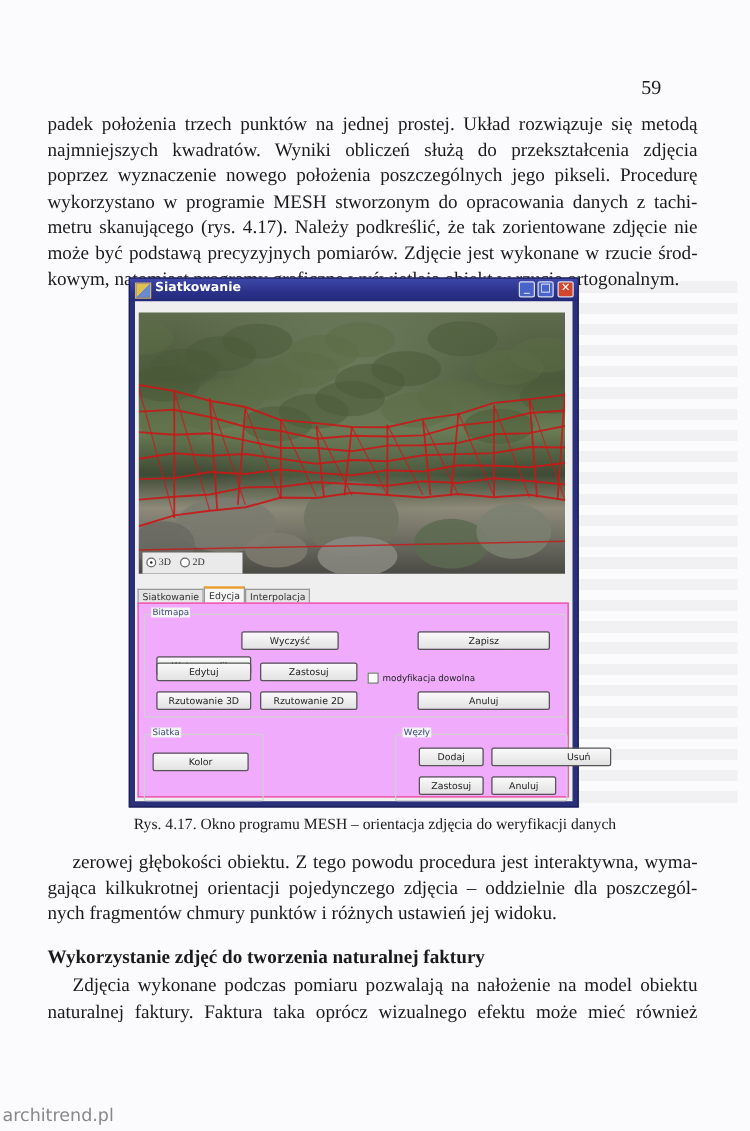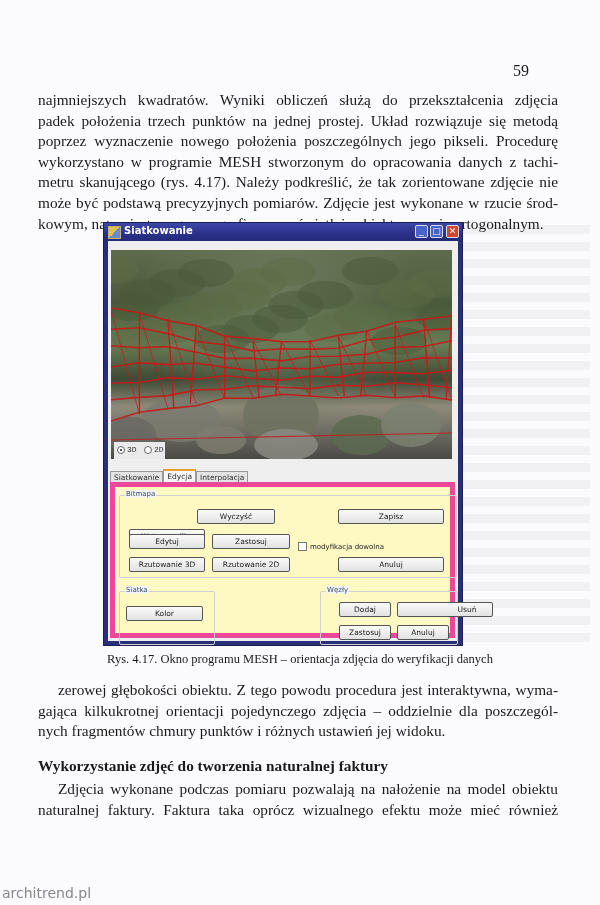--- a/index.html
+++ b/index.html
@@ -61,22 +61,22 @@
     background: #efefef;
   }
   .photo {
     position: absolute; left: 3px; top: 9px; width: 341px; height: 209px; overflow: hidden;
     background:
       radial-gradient(ellipse at 50% 20%, #6a7a5a 0%, transparent 60%),
       linear-gradient(180deg, #5e6b4c 0%, #4a5a3a 25%, #6a7c54 45%, #3e4a34 62%, #8e8a7a 75%, #6a6a60 88%, #4a4a44 100%);
   }
   .photo svg { position: absolute; left: 0; top: 0; }
   .radio-strip {
-    position: absolute; left: 3px; bottom: 0; height: 17px; width: 51px; background: #eaeaea;
-    font-family: Liberation Mono, monospace; font-size: 8px; color: #333; text-align: center;
+    position: absolute; left: 3px; bottom: 0; height: 17px; width: 80px; background: #eaeaea;
+    font-family: Liberation Serif, serif; font-size: 8px; color: #333; text-align: center;
   }
   .radio { position: absolute; top: 3px; display: flex; align-items: center; gap: 2px; }
   .radio .dot {
     width: 8px; height: 8px; border: 1px solid #666; border-radius: 50%; box-sizing: border-box;
     display: inline-block; position: relative; background: #fff;
   }
   .radio .dot.on::after {
     content: ""; position: absolute; left: 2px; top: 2px; width: 2px; height: 2px; border-radius: 50%; background: #222;
   }
   .r3d { left: 3px; } .r2d { left: 30px; }
@@ -84,21 +84,21 @@
   .tabs {
     position: absolute; left: 2px; top: 228px; height: 14px; display: flex;
     font-family: "DejaVu Sans", sans-serif; font-size: 7.5px; color: #333;
   }
   .tab {
     border: 1px solid #999; border-bottom: none; padding: 1px 3px; background: #e4e4e4; margin-top: 2px; height: 10px;
   }
   .tab.active { background: #f6f6f6; margin-top: 0; height: 13px; border-top: 2px solid #e8a030; }
   .tab-panel {
     position: absolute; left: 2px; top: 241px; right: 3px; bottom: 3px;
-    border: 5px solid #ec4899; background: #fef9c3;
+    border: 1px solid #ec4899; background: #f0abfc;
   }
   .group {
     position: absolute; border: 1px solid #d0d0d0; border-radius: 2px;
   }
   .group-label {
     position: absolute; top: -6px; left: 5px; background: #f4f4f4; padding: 0 1px;
     font-family: "DejaVu Sans", sans-serif; font-size: 7px; color: #3a4a7a;
   }
   .g-bitmapa { left: 4px; top: 8px; width: 336px; height: 81px; }
   .g-siatka  { left: 4px; top: 104px; width: 94px; height: 52px; }
@@ -117,22 +117,22 @@
   .checkbox .box { width: 7px; height: 7px; border: 1px solid #777; background: #fff; }
 </style>
 </head>
 <body>
 
 <div class="bleed"></div>
 
 <div class="page-num">59</div>
 
 <p class="para p1">
+  <span class="line">padek położenia trzech punktów na jednej prostej. Układ rozwiązuje się metodą</span>
   <span class="line">najmniejszych kwadratów. Wyniki obliczeń służą do przekształcenia zdjęcia</span>
-  <span class="line">padek położenia trzech punktów na jednej prostej. Układ rozwiązuje się metodą</span>
   <span class="line">poprzez wyznaczenie nowego położenia poszczególnych jego pikseli. Procedurę</span>
   <span class="line">wykorzystano w programie MESH stworzonym do opracowania danych z tachi-</span>
   <span class="line">metru skanującego (rys. 4.17). Należy podkreślić, że tak zorientowane zdjęcie nie</span>
   <span class="line">może być podstawą precyzyjnych pomiarów. Zdjęcie jest wykonane w rzucie środ-</span>
   <span class="line last">kowym, natomiast programy graficzne wyświetlają obiekt w rzucie ortogonalnym.</span>
 </p>
 
 <div class="window">
   <div class="titlebar">
     <div class="app-icon"></div>

